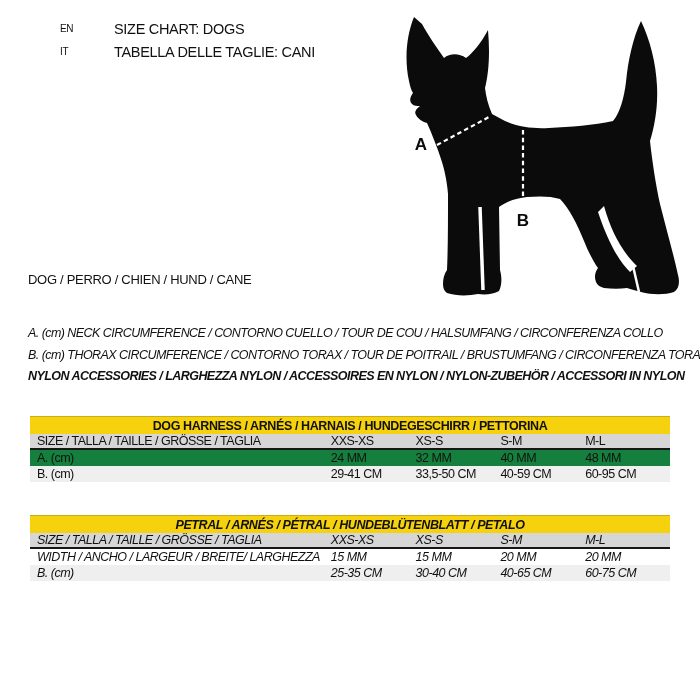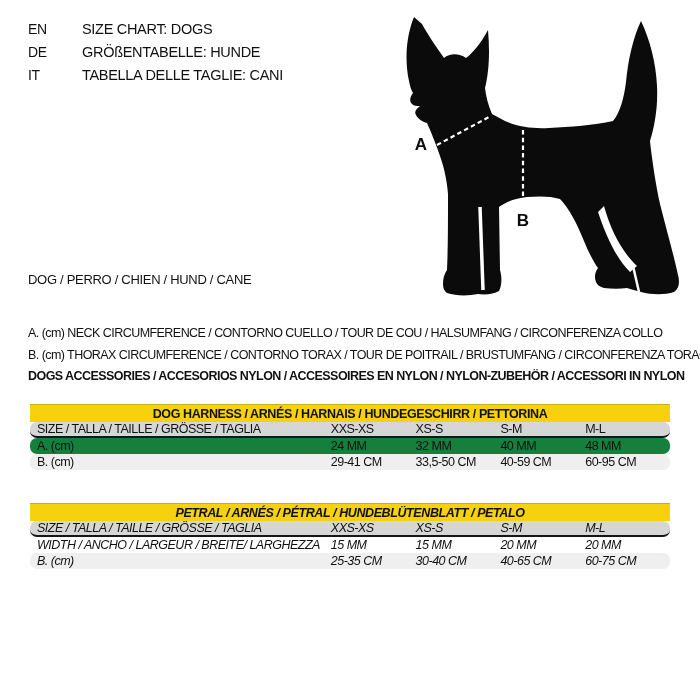--- a/index.html
+++ b/index.html
@@ -7,54 +7,51 @@
   body {
     position:relative;
     background:#ffffff;
     font-family:"Liberation Sans", sans-serif;
     color:#111;
     overflow:hidden;
   }
   
   .lang-block { position:absolute; left:28px; top:17px; }
   .lang-row { display:flex; height:23px; align-items:center; }
-  .lang-code { width:34px; font-size:14px; letter-spacing:-0.3px; font-weight:bold; font-weight:500; }
+  .lang-code { width:34px; font-size:10px; letter-spacing:-0.3px; font-weight:bold; font-weight:500;margin-left:32px; }
   .lang-title { font-size:14.5px; letter-spacing:-0.3px; white-space:nowrap;margin-left:20px; }
   
   .dog-wrap { position:absolute; left:388px; top:0; width:312px; height:300px; }
   
   .species-line { position:absolute; left:28px; top:272px; font-size:13px; letter-spacing:-0.3px; white-space:nowrap; }
   .notes { position:absolute; left:28px; top:323px; width:660px; }
-  .note-line { font-size:12.5px; letter-spacing:-0.55px; line-height:21.5px; white-space:nowrap; }
+  .note-line { font-size:12.5px; letter-spacing:-0.55px; line-height:21.5px; white-space:nowrap;font-style:italic; }
   .note-line.bold { font-weight:bold; }
   
   .sizetable { position:absolute; left:30px; width:640px; }
   .t1 { top:404px; }
   .t2 { top:503px;font-style:italic; }
   .tbl-head {
     height:18px; display:flex; align-items:center; justify-content:center;
     font-size:12.5px; font-weight:bold; letter-spacing:-0.4px;
     border-top:1px solid #c9ad1a;
+    margin-top:12px;
   }
-  .trow { display:flex; height:16px; align-items:center; font-size:12.5px; letter-spacing:-0.5px;border-radius:7px; }
+  .trow { display:flex; height:16px; align-items:center; font-size:12.5px; letter-spacing:-0.5px; }
   .trow .c-label { width:47%; padding-left:7px; text-align:left; white-space:nowrap; }
   .trow .c-val { width:13.25%; text-align:left; white-space:nowrap; }
   .row-sizes { border-bottom:2px solid #161616; }
 </style>
 </head>
 <body>
 
 <div class="lang-block">
   <div class="lang-row">
     <span class="lang-code">EN</span>
     <span class="lang-title">SIZE CHART: DOGS</span>
-  </div>
-  <div class="lang-row">
-    <span class="lang-code">DE</span>
-    <span class="lang-title">GRÖßENTABELLE: HUNDE</span>
   </div>
   <div class="lang-row">
     <span class="lang-code">IT</span>
     <span class="lang-title">TABELLA DELLE TAGLIE: CANI</span>
   </div>
 </div>
 
 <div class="dog-wrap">
   <svg width="312" height="300" viewBox="388 0 312 300" xmlns="http://www.w3.org/2000/svg">
 
@@ -112,21 +109,21 @@
     <text x="421" y="150" text-anchor="middle" font-family="Liberation Sans, sans-serif" font-size="17" font-weight="bold" fill="#0b0b0b">A</text>
     <text x="523" y="226" text-anchor="middle" font-family="Liberation Sans, sans-serif" font-size="17" font-weight="bold" fill="#0b0b0b">B</text>
   </svg>
 </div>
 
 <div class="species-line">DOG / PERRO / CHIEN / HUND / CANE</div>
 
 <div class="notes">
   <div class="note-line">A. (cm) NECK CIRCUMFERENCE / CONTORNO CUELLO / TOUR DE COU / HALSUMFANG / CIRCONFERENZA COLLO</div>
   <div class="note-line">B. (cm) THORAX CIRCUMFERENCE / CONTORNO TORAX / TOUR DE POITRAIL / BRUSTUMFANG / CIRCONFERENZA TORACE</div>
-  <div class="note-line bold">DOGS ACCESSORIES / ACCESORIOS NYLON / ACCESSOIRES EN NYLON / NYLON-ZUBEHÖR / ACCESSORI IN NYLON</div>
+  <div class="note-line bold">NYLON ACCESSORIES / LARGHEZZA NYLON / ACCESSOIRES EN NYLON / NYLON-ZUBEHÖR / ACCESSORI IN NYLON</div>
 </div>
 
 <div class="sizetable t1">
   <div class="tbl-head" style="background:#F5D10E">DOG HARNESS / ARNÉS / HARNAIS / HUNDEGESCHIRR / PETTORINA</div>
   <div class="trow row-sizes" style="background:#D6D6D6">
     <div class="c-label">SIZE / TALLA / TAILLE / GRÖSSE / TAGLIA</div>
     <div class="c-val">XXS-XS</div>
     <div class="c-val">XS-S</div>
     <div class="c-val">S-M</div>
     <div class="c-val">M-L</div>

